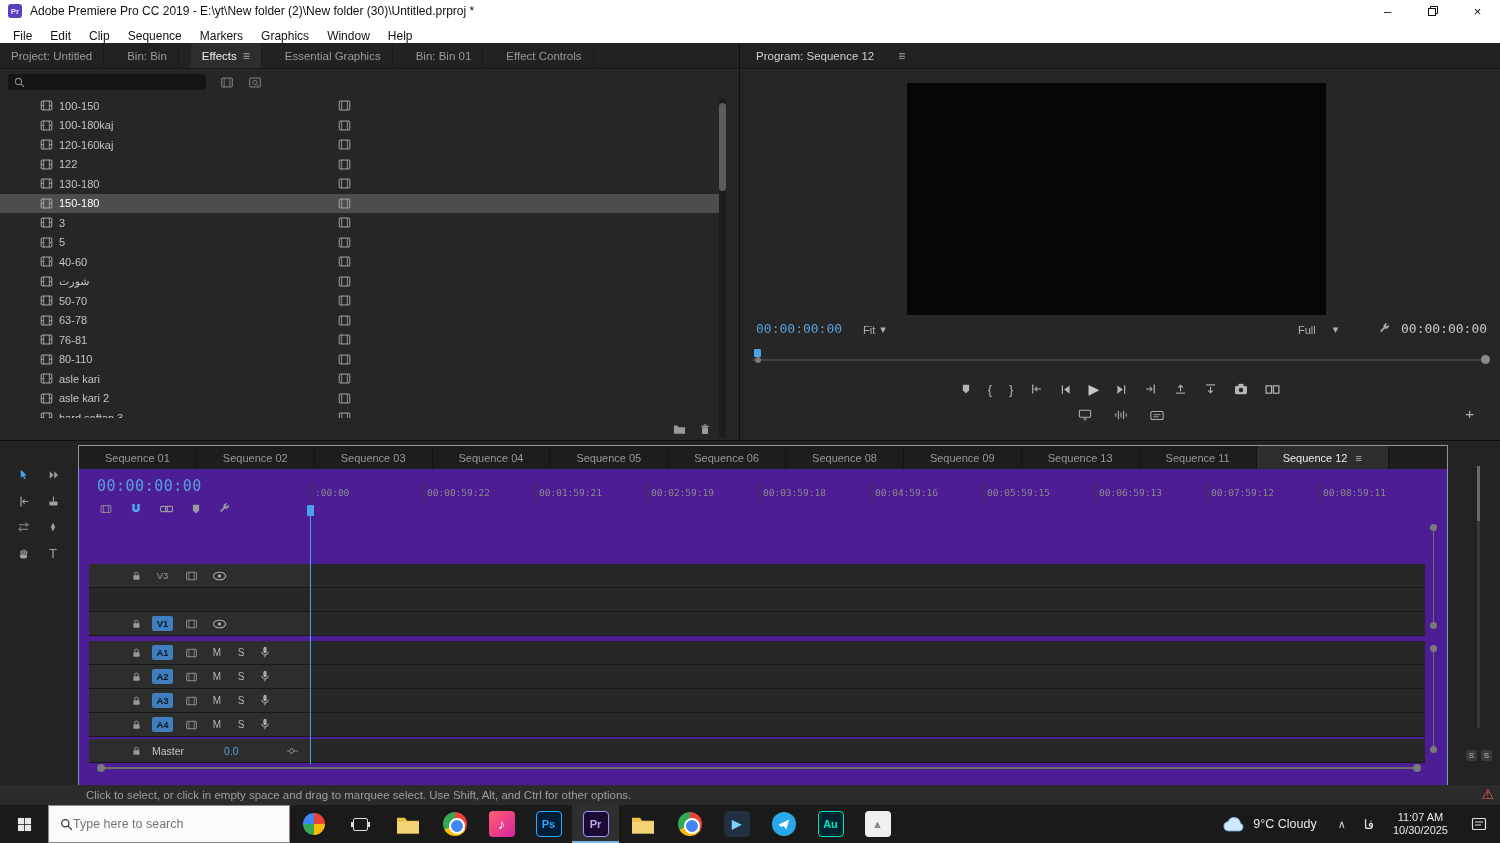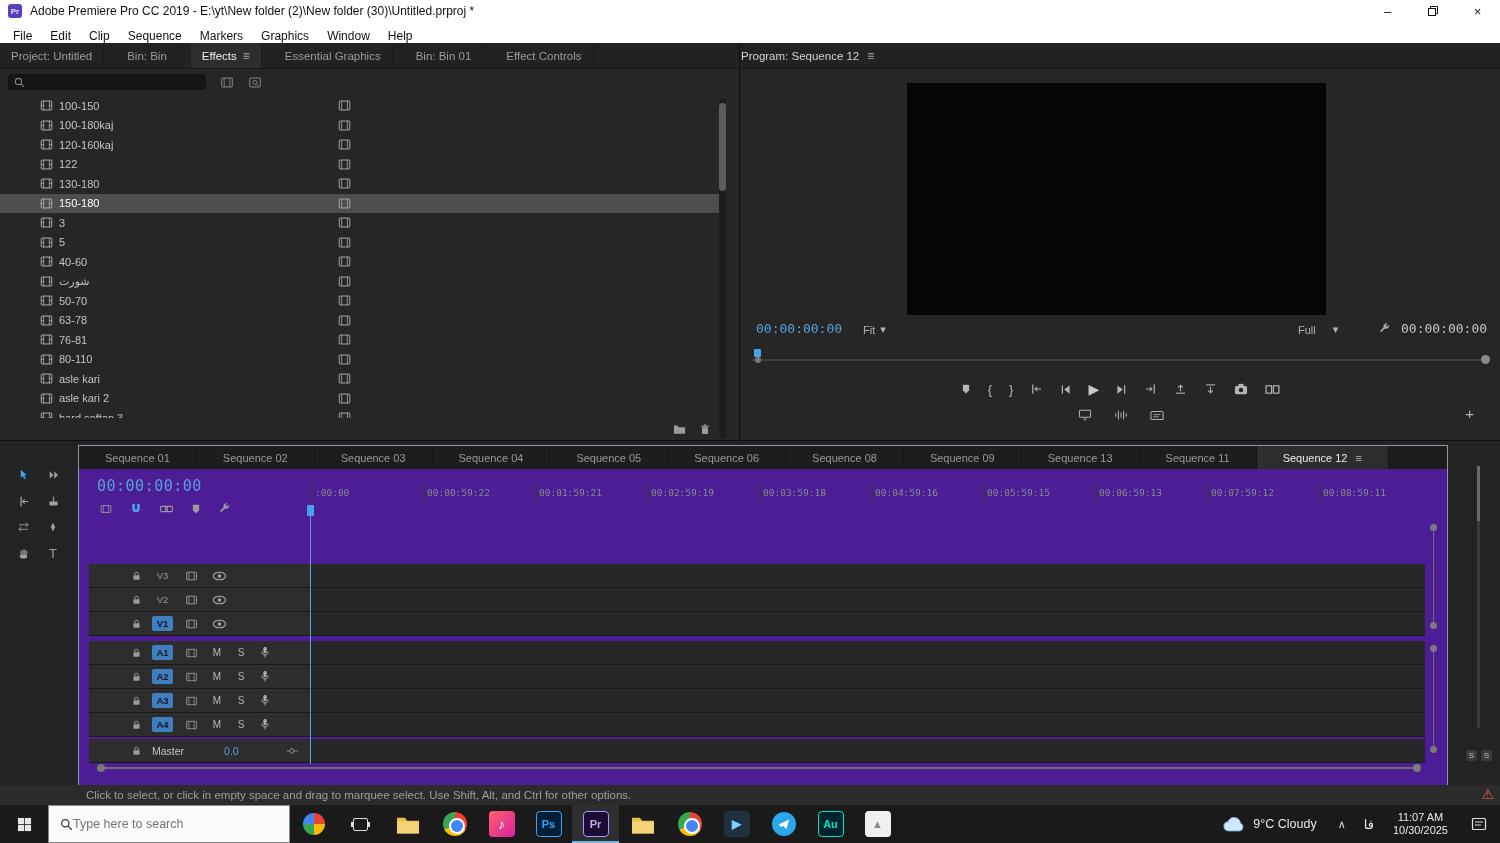--- a/index.html
+++ b/index.html
@@ -35,21 +35,21 @@
   .bin-row { height:19.5px; display:flex; align-items:center; color:#c4c4c4; font-size:11px; position:relative; padding-left:40px; }
   .bin-row.selected { background:#4d4d4d; color:#ffffff; }
   .bin-row .seq-ic { color:#b0b0b0; margin-right:6px; }
   .bin-row .film-ic { position:absolute; left:338px; color:#a8a8a8; }
   .v-scroll { position:absolute; right:13px; top:55px; width:7px; height:340px; background:#1d1d1d; border-radius:4px; }
   .v-scroll .thumb { position:absolute; top:5px; left:0; width:7px; height:88px; background:#5c5c5c; border-radius:4px; }
   .panel-footer { position:absolute; bottom:0; left:0; right:0; height:22px; display:flex; justify-content:flex-end; align-items:center; gap:12px; padding-right:28px; color:#9a9a9a; }
 
   
   .program-panel { position:absolute; top:43px; left:741px; right:0; height:398px; background:#262626; border-bottom:1px solid #0e0e0e; }
-  .pp-header { height:26px; background:#222222; display:flex; align-items:center; gap:8px; font-size:11.5px; color:#d2d2d2; border-bottom:1px solid #171717; }
+  .pp-header { height:26px; background:#222222; display:flex; align-items:center; gap:24px; padding-left:15px; font-size:11.5px; color:#d2d2d2; border-bottom:1px solid #171717; }
   .video { position:absolute; top:40px; left:166px; width:419px; height:232px; background:#060606; }
   .pp-controls { position:absolute; top:274px; left:0; right:0; height:26px; font-size:11px; }
   .tc-left  { position:absolute; left:15px; top:4px; color:#56a0dc; font-size:13px; }
   .fit-dd   { position:absolute; left:122px; top:6px; color:#b2b2b2; display:flex; gap:5px; align-items:center; }
   .full-dd  { position:absolute; left:557px; top:6px; color:#b2b2b2; display:flex; gap:17px; align-items:center; }
   .pp-wrench{ position:absolute; left:637px; top:5px; color:#a8a8a8; }
   .tc-right { position:absolute; left:660px; top:4px; color:#c6c6c6; font-size:13px; }
   .scrubber { position:absolute; top:308px; left:10px; right:12px; height:16px; }
   .scrubber .line { position:absolute; top:8px; left:0; right:0; height:2px; background:#3f3f3f; }
   .scrubber .ph-cap { position:absolute; left:3px; top:-2px; width:7px; height:8px; background:#4aa3e8; border-radius:1px; }
@@ -847,42 +847,20 @@
             <span class="ico thead-ic">
                 <svg width="15" height="10" viewBox="0 0 16 10">
                   <ellipse cx="8" cy="5" rx="6.5" ry="4" fill="none" stroke="currentColor" stroke-width="1.2"></ellipse>
                   <circle cx="8" cy="5" r="1.8" fill="currentColor"></circle>
                 </svg>
               </span>
           </div>
           <div class="track-lane"></div>
         </div>
           <div class="track-row">
-          <div class="track-head">
-            <span class="ico lock">
-                <svg width="11" height="12" viewBox="0 0 16 16">
-                  <rect x="3.5" y="7" width="9" height="6.5" rx="1" fill="currentColor"></rect>
-                  <path d="M5.5 7V5a2.5 2.5 0 0 1 5 0v2" fill="none" stroke="currentColor" stroke-width="1.4"></path>
-                </svg>
-              </span>
-            <span class="badge">V2</span>
-            <span class="ico sync">
-                <svg width="13" height="12" viewBox="0 0 16 16">
-                  <rect x="1.5" y="3" width="13" height="10" rx="1" fill="none" stroke="currentColor" stroke-width="1.2"></rect>
-                  <line x1="4.5" y1="3" x2="4.5" y2="13" stroke="currentColor"></line>
-                  <line x1="11.5" y1="3" x2="11.5" y2="13" stroke="currentColor"></line>
-                </svg>
-              </span>
-            <span class="ico thead-ic">
-                <svg width="15" height="10" viewBox="0 0 16 10">
-                  <ellipse cx="8" cy="5" rx="6.5" ry="4" fill="none" stroke="currentColor" stroke-width="1.2"></ellipse>
-                  <circle cx="8" cy="5" r="1.8" fill="currentColor"></circle>
-                </svg>
-              </span>
-          </div>
           <div class="track-lane"></div>
         </div>
           <div class="track-row">
           <div class="track-head">
             <span class="ico lock">
                 <svg width="11" height="12" viewBox="0 0 16 16">
                   <rect x="3.5" y="7" width="9" height="6.5" rx="1" fill="currentColor"></rect>
                   <path d="M5.5 7V5a2.5 2.5 0 0 1 5 0v2" fill="none" stroke="currentColor" stroke-width="1.4"></path>
                 </svg>
               </span>

